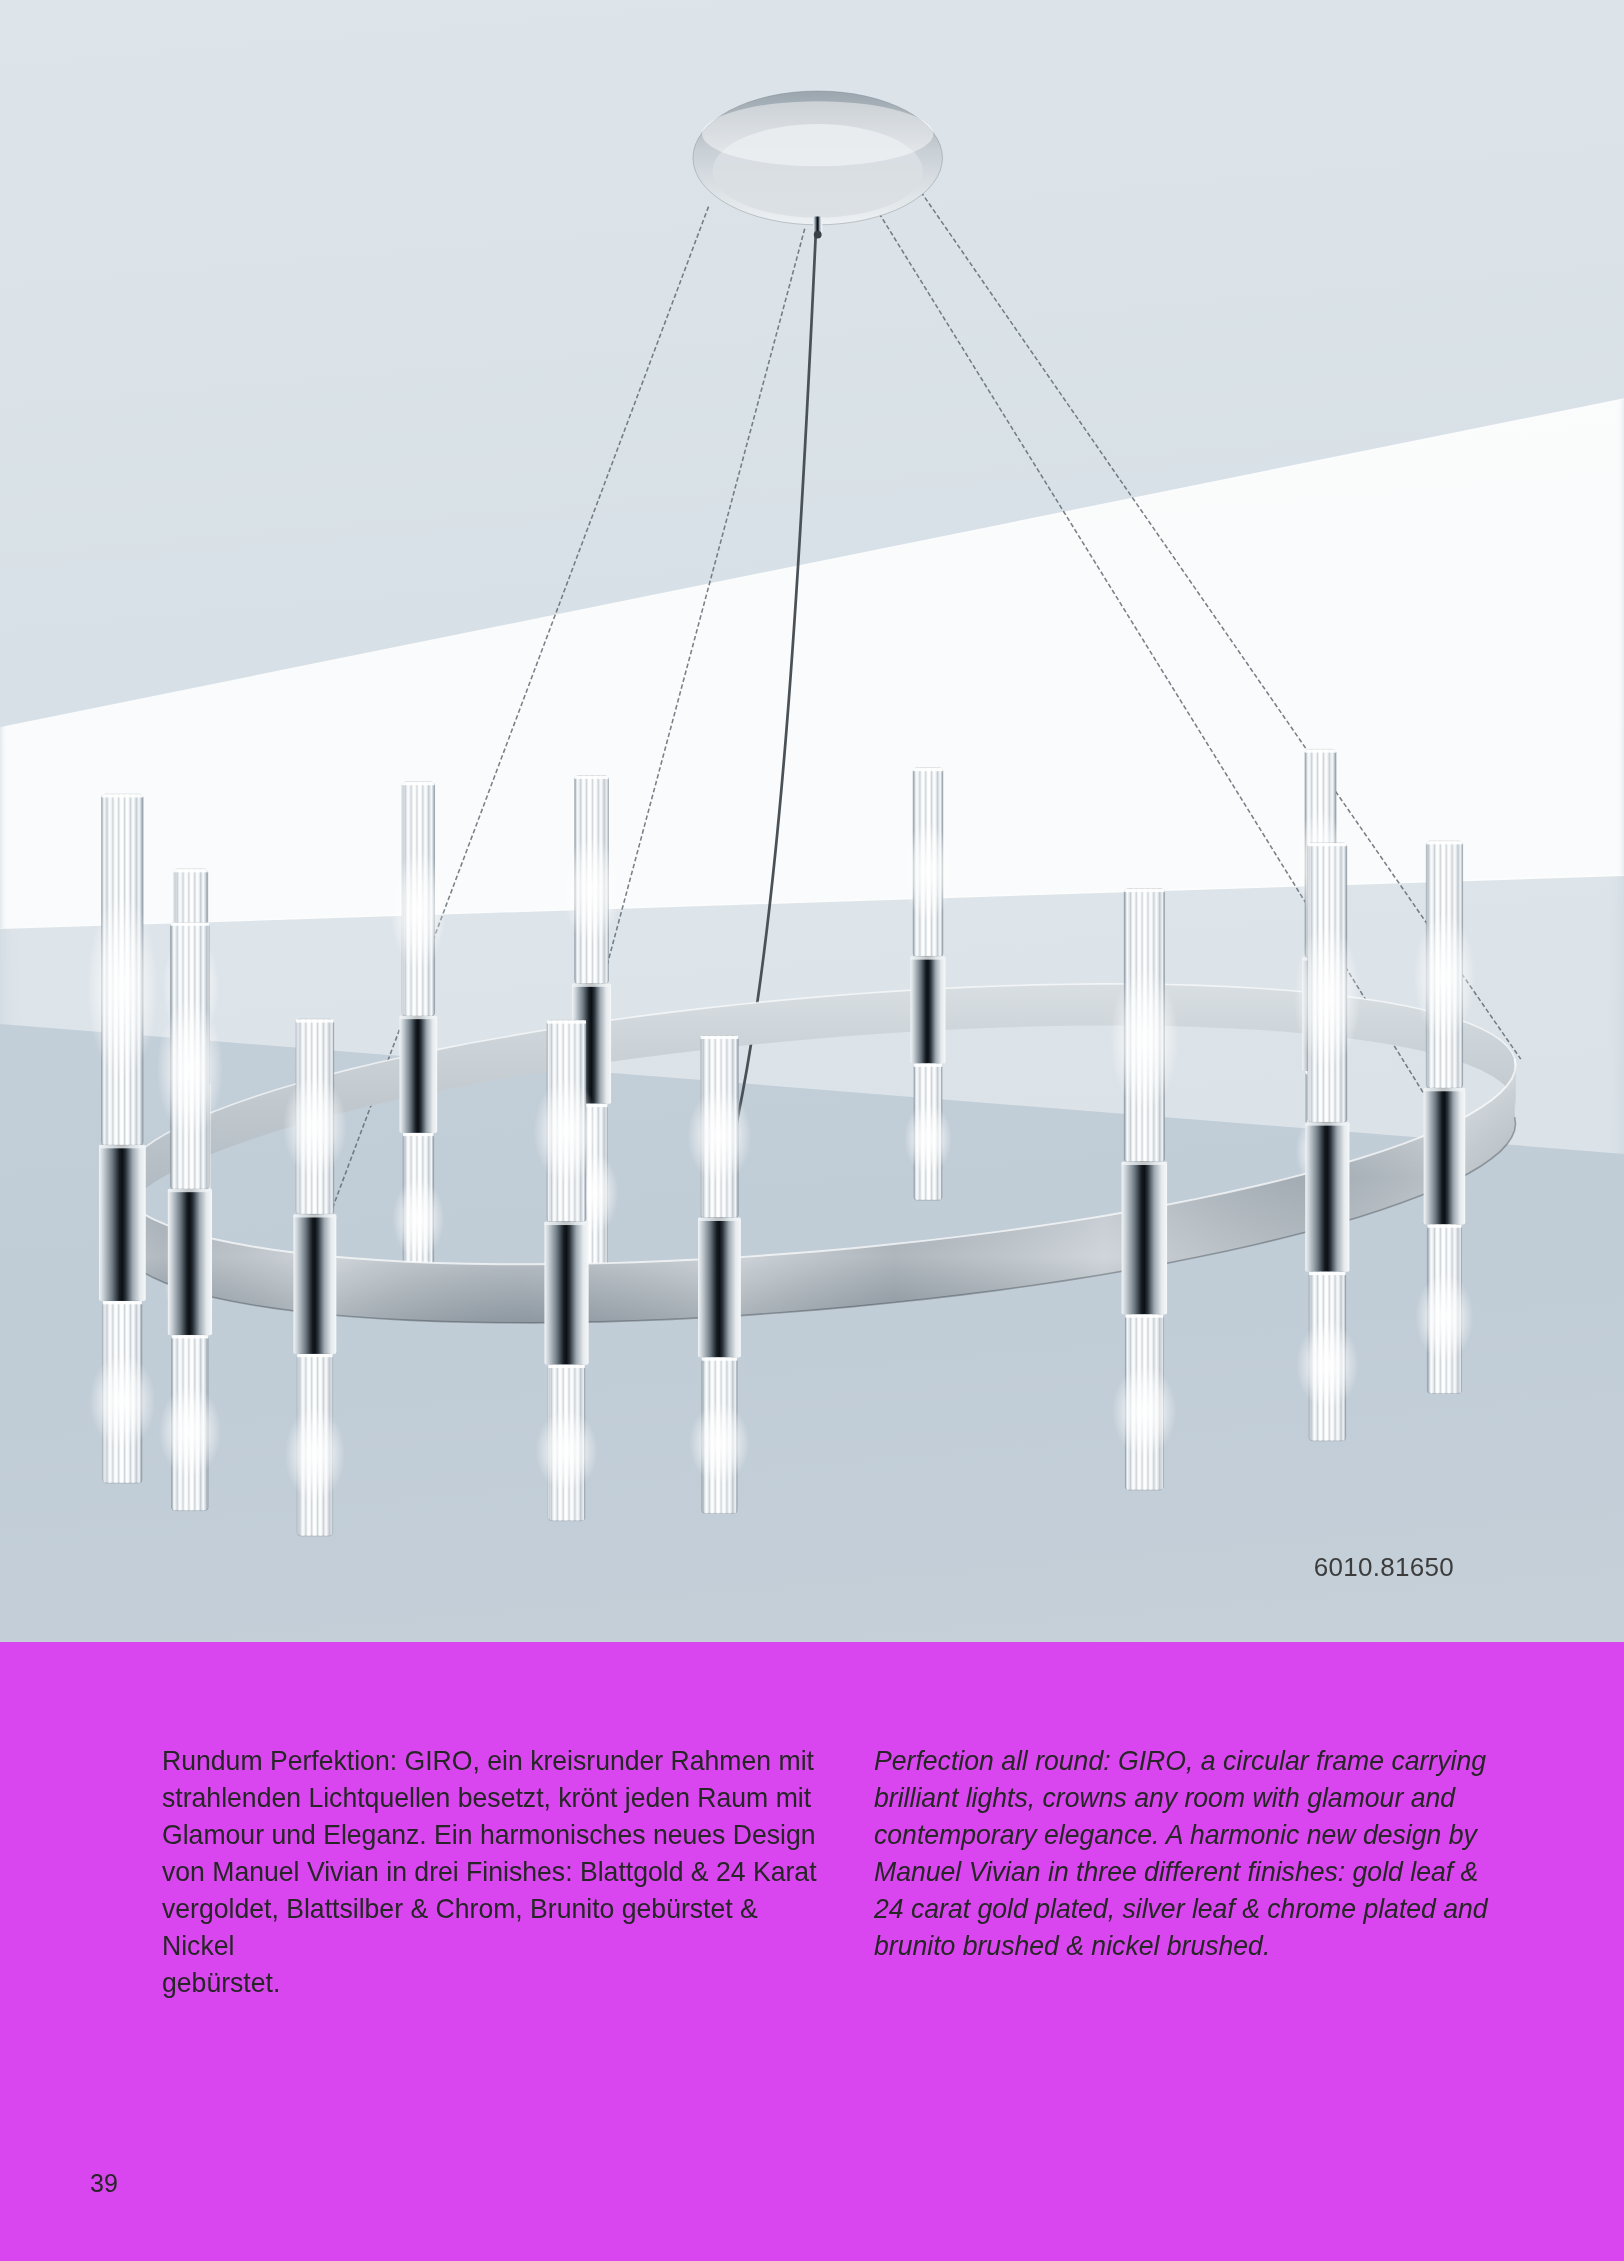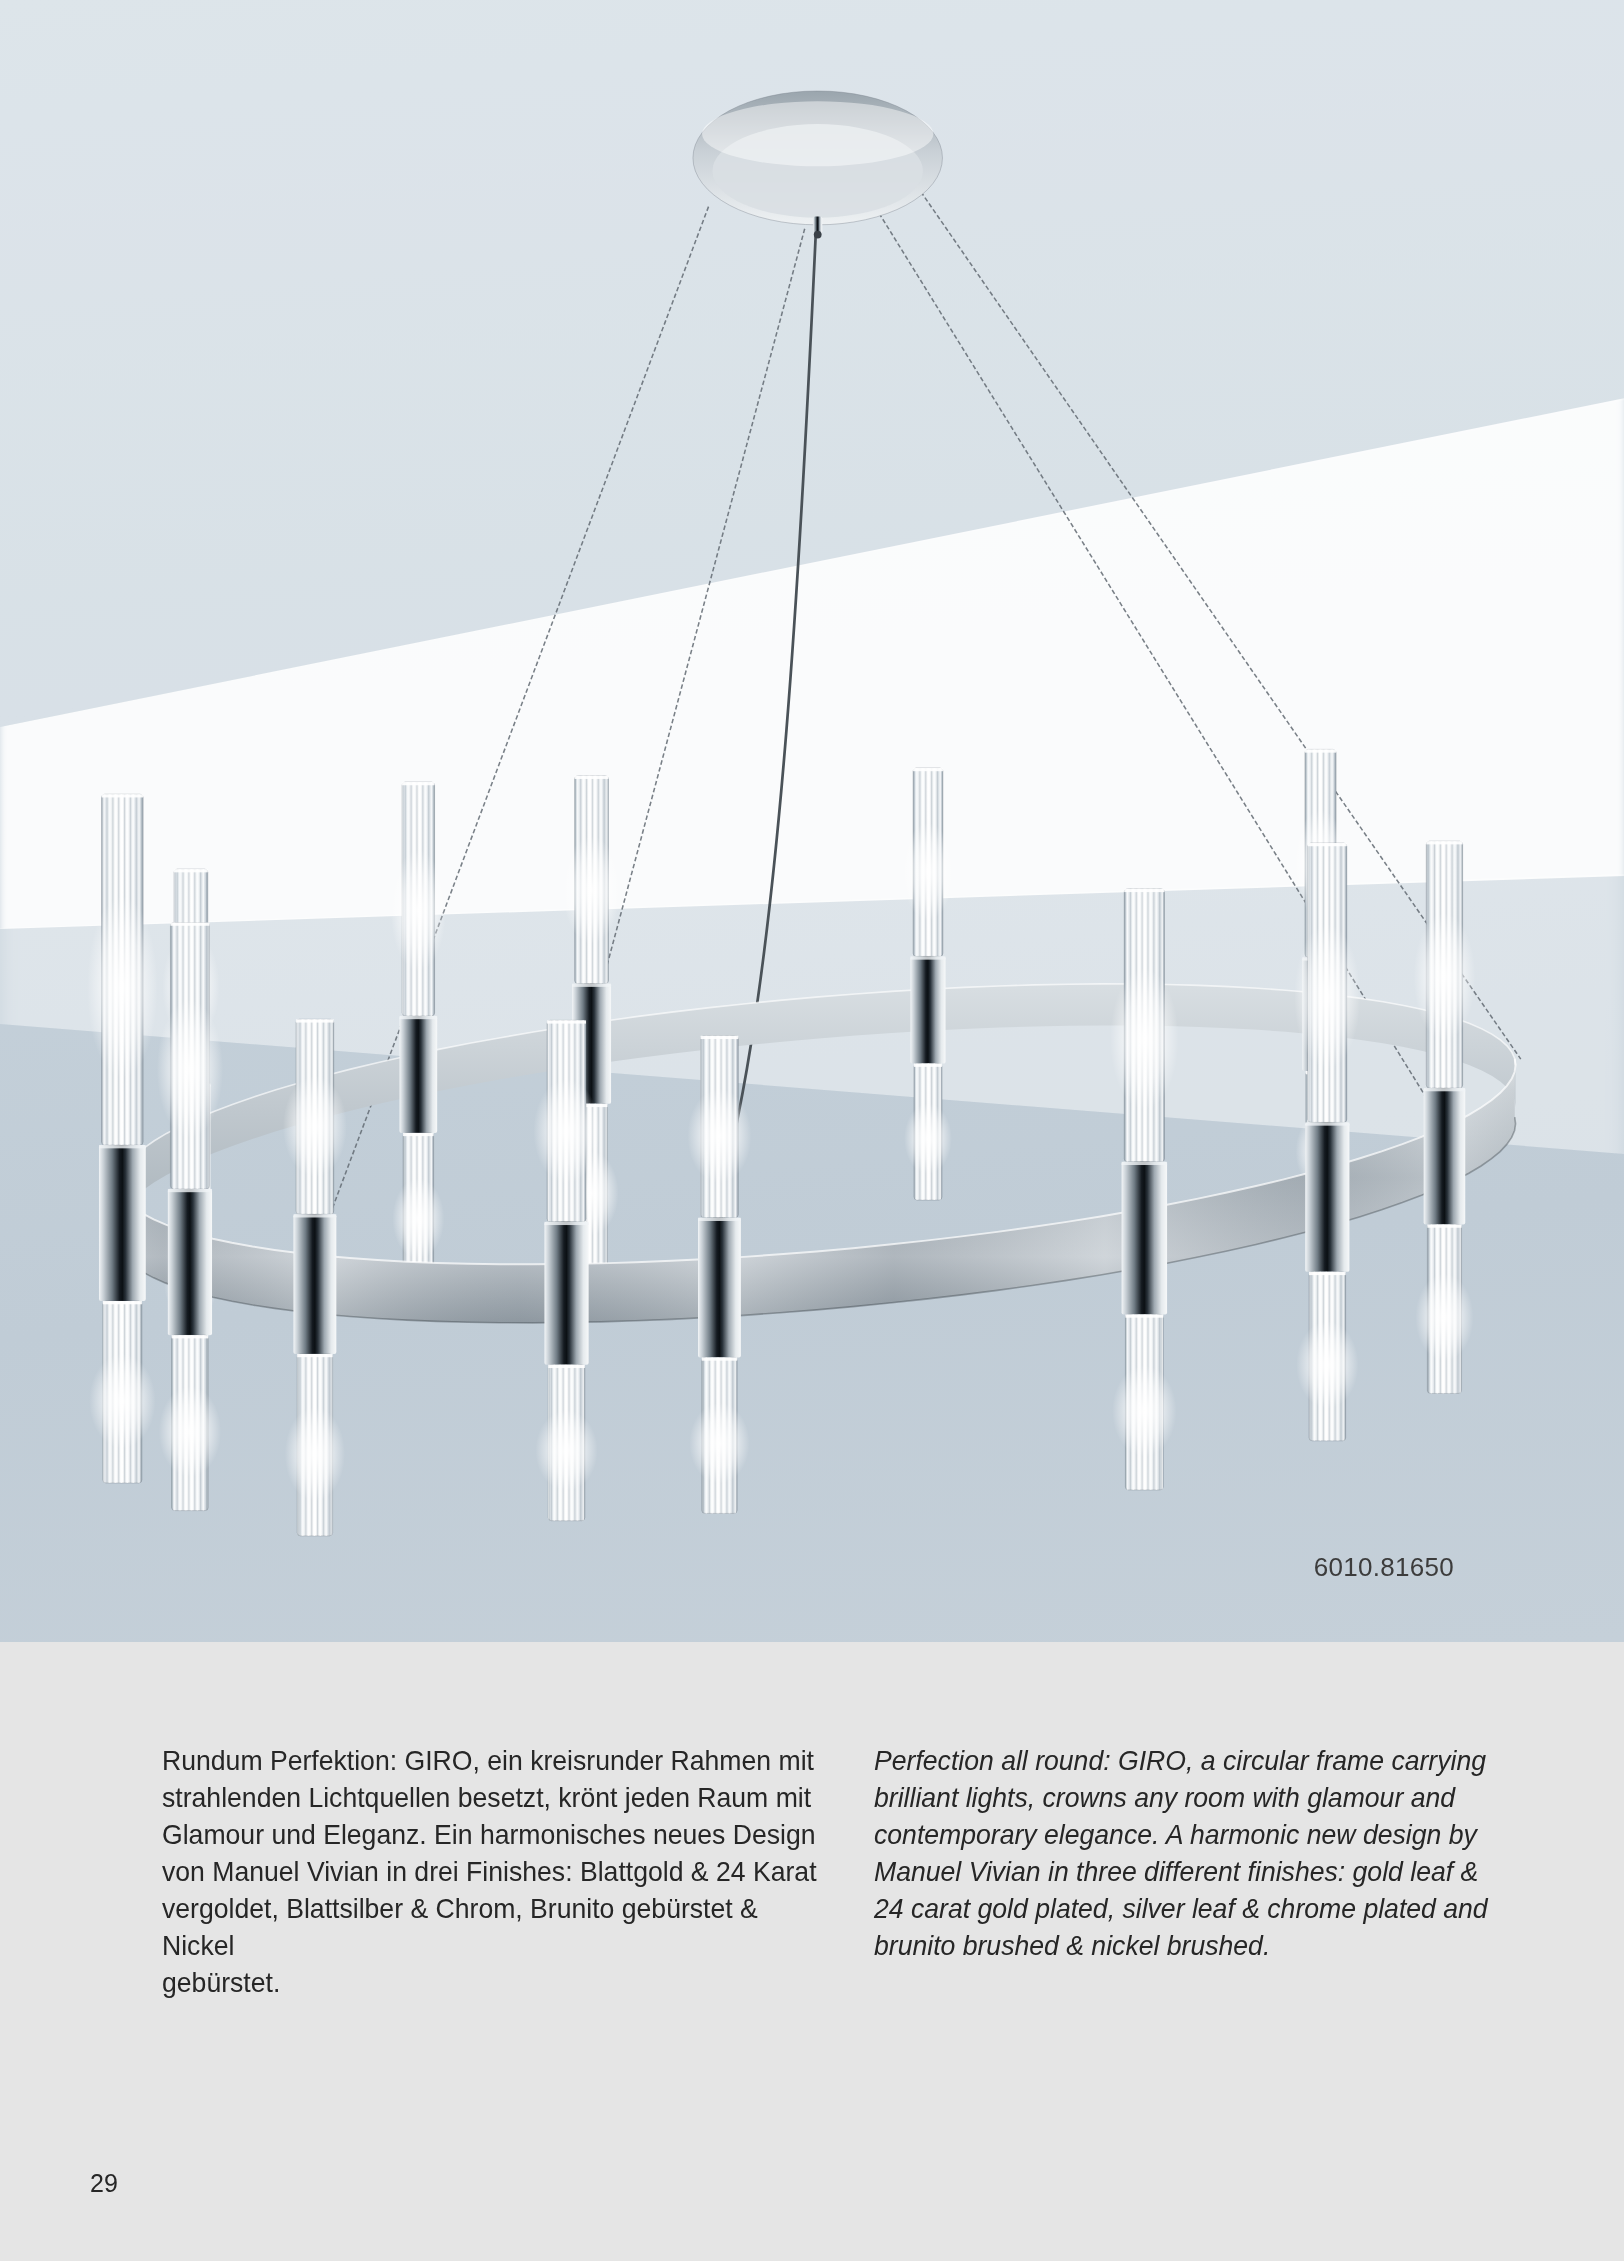--- a/index.html
+++ b/index.html
@@ -1,16 +1,16 @@
 <!DOCTYPE html>
 <html style="font-size:10.4px"><head>
 <meta charset="utf-8">
 <style>
   html,body{margin:0;padding:0;background:#ffffff;}
-  .page{position:relative;width:1625px;height:2261px;background:#e5e5e5;overflow:hidden;
+  .page{position:relative;width:1625px;height:2261px;background:#d946ef;overflow:hidden;
         font-family:"Liberation Sans", sans-serif;}
   
   .photo{position:absolute;left:0;top:0;width:1625px;height:1642px;overflow:hidden;
          background:linear-gradient(175deg,#d4dee5 0%,#cdd8e0 40%,#c7d2db 75%,#ccd6de 100%);}
   .lightlayer{position:absolute;left:0;top:0;width:100%;height:100%;}
   .corner-light{clip-path:polygon(0 0,1625px 0,1625px 400px,0 727px);
          background:rgba(255,255,255,.22);}
   .beam-b{clip-path:polygon(0 928px,1625px 874px,1625px 1154px,0 1024px);
          background:rgba(255,255,255,.36);filter:blur(9px);}
   .beam-a{clip-path:polygon(0 727px,1625px 398px,1625px 876px,0 929px);
@@ -290,16 +290,16 @@
 Glamour und Eleganz. Ein harmonisches neues Design
 von Manuel Vivian in drei Finishes: Blattgold &amp; 24 Karat
 vergoldet, Blattsilber &amp; Chrom, Brunito gebürstet &amp; Nickel
 gebürstet.</div>
   <div class="desc desc-en">Perfection all round: GIRO, a circular frame carrying
 brilliant lights, crowns any room with glamour and
 contemporary elegance. A harmonic new design by
 Manuel Vivian in three different finishes: gold leaf &amp;
 24 carat gold plated, silver leaf &amp; chrome plated and
 brunito brushed &amp; nickel brushed.</div>
-  <div class="page-number">29</div>
+  <div class="page-number">39</div>
 
 </div>
 
 
 </body></html>

